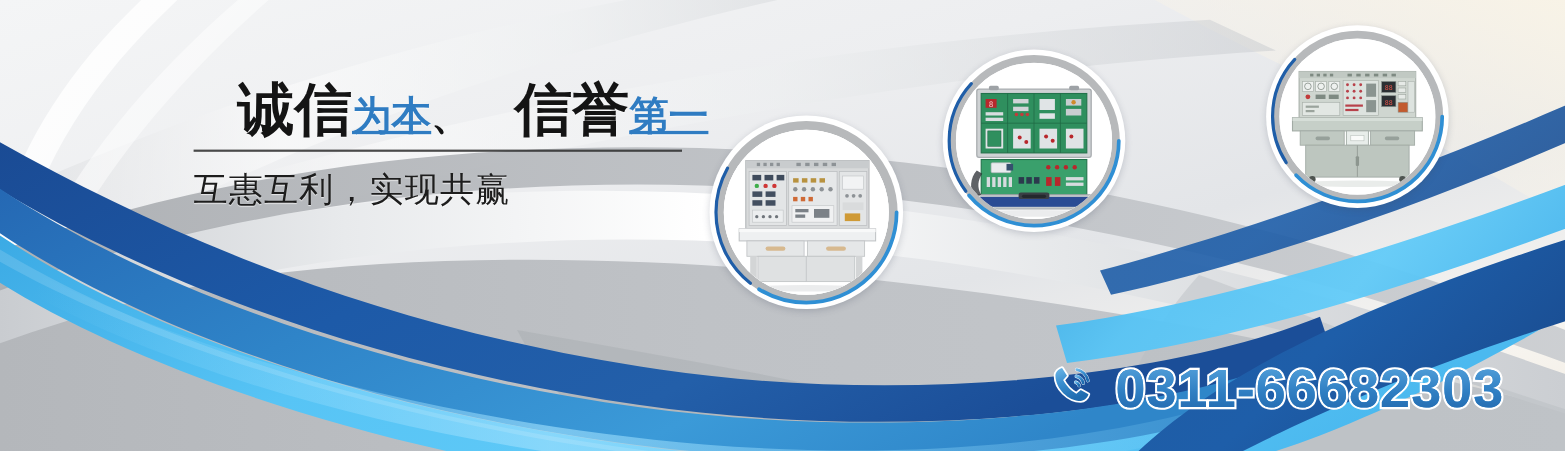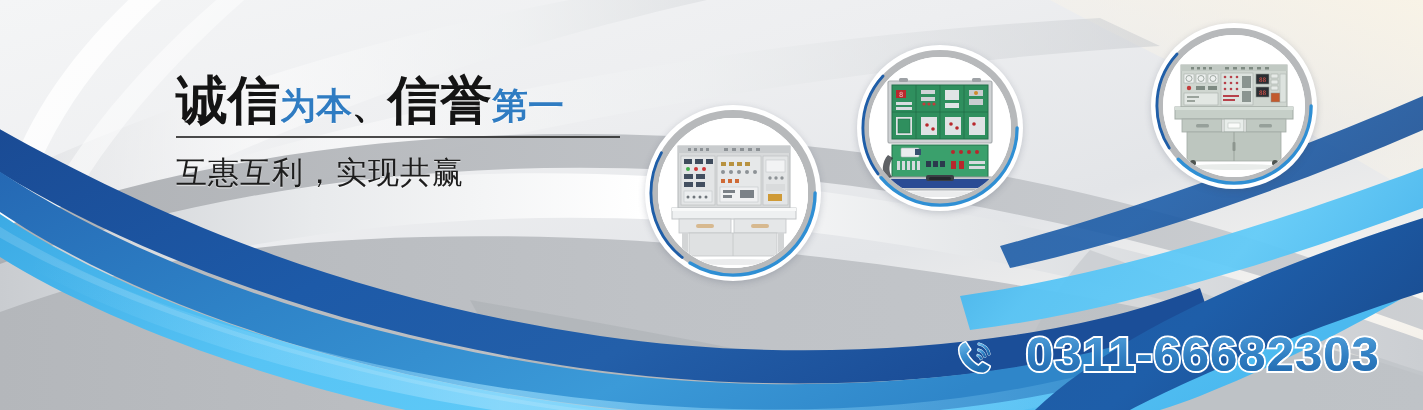--- a/index.html
+++ b/index.html
@@ -19,22 +19,22 @@
   
   #slogan-block{
     position:absolute;left:176px;top:74px;width:444px;z-index:6;
   }
   #headline{
     white-space:nowrap;line-height:1;
     font-weight:bold;color:#111;
     letter-spacing:0px;
     text-shadow:0 1px 1px rgba(255,255,255,.75);
   }
-  .hl-big{font-size:52px;font-weight:bold;color:#141414;vertical-align:baseline;}
-  .hl-sm{font-size:36px;font-weight:bold;color:#2f7cc2;vertical-align:baseline;}
+  .hl-big{font-size:52px;font-weight:bold;color:#141414;vertical-align:baseline;margin-left:40px;}
+  .hl-sm{font-size:36px;font-weight:bold;color:#2f7cc2;vertical-align:baseline;text-decoration:underline;}
   .hl-dot{font-size:36px;font-weight:bold;color:#141414;vertical-align:baseline;}
   #rule{
     margin-top:10px;height:2px;width:444px;background:#2b2b2b;opacity:.85;
   }
   #subline{
     margin-top:14px;width:444px;
     font-size:31px;color:#1d1d1d;letter-spacing:1px;white-space:nowrap;
     text-shadow:0 1px 1px rgba(255,255,255,.7);
   }
 
@@ -55,21 +55,21 @@
     border:3px solid transparent;
   }
   .photo{
     position:absolute;border-radius:50%;overflow:hidden;background:#fff;
   }
   .photo svg{display:block;}
 
   
   #contact{
     position:absolute;left:952px;top:326px;z-index:7;
-    display:flex;align-items:flex-end;gap:12px;
+    display:flex;align-items:flex-start;
   }
   #phone-icon{width:48px;height:48px;margin-right:14px;flex:0 0 auto;}
   #phone-number{
     font-size:49px;font-weight:bold;letter-spacing:1px;white-space:nowrap;
     color:#2f82c6;
     -webkit-text-stroke:4px #ffffff;
     paint-order:stroke fill;
     position:relative;
   }
   #phone-number-fill{

